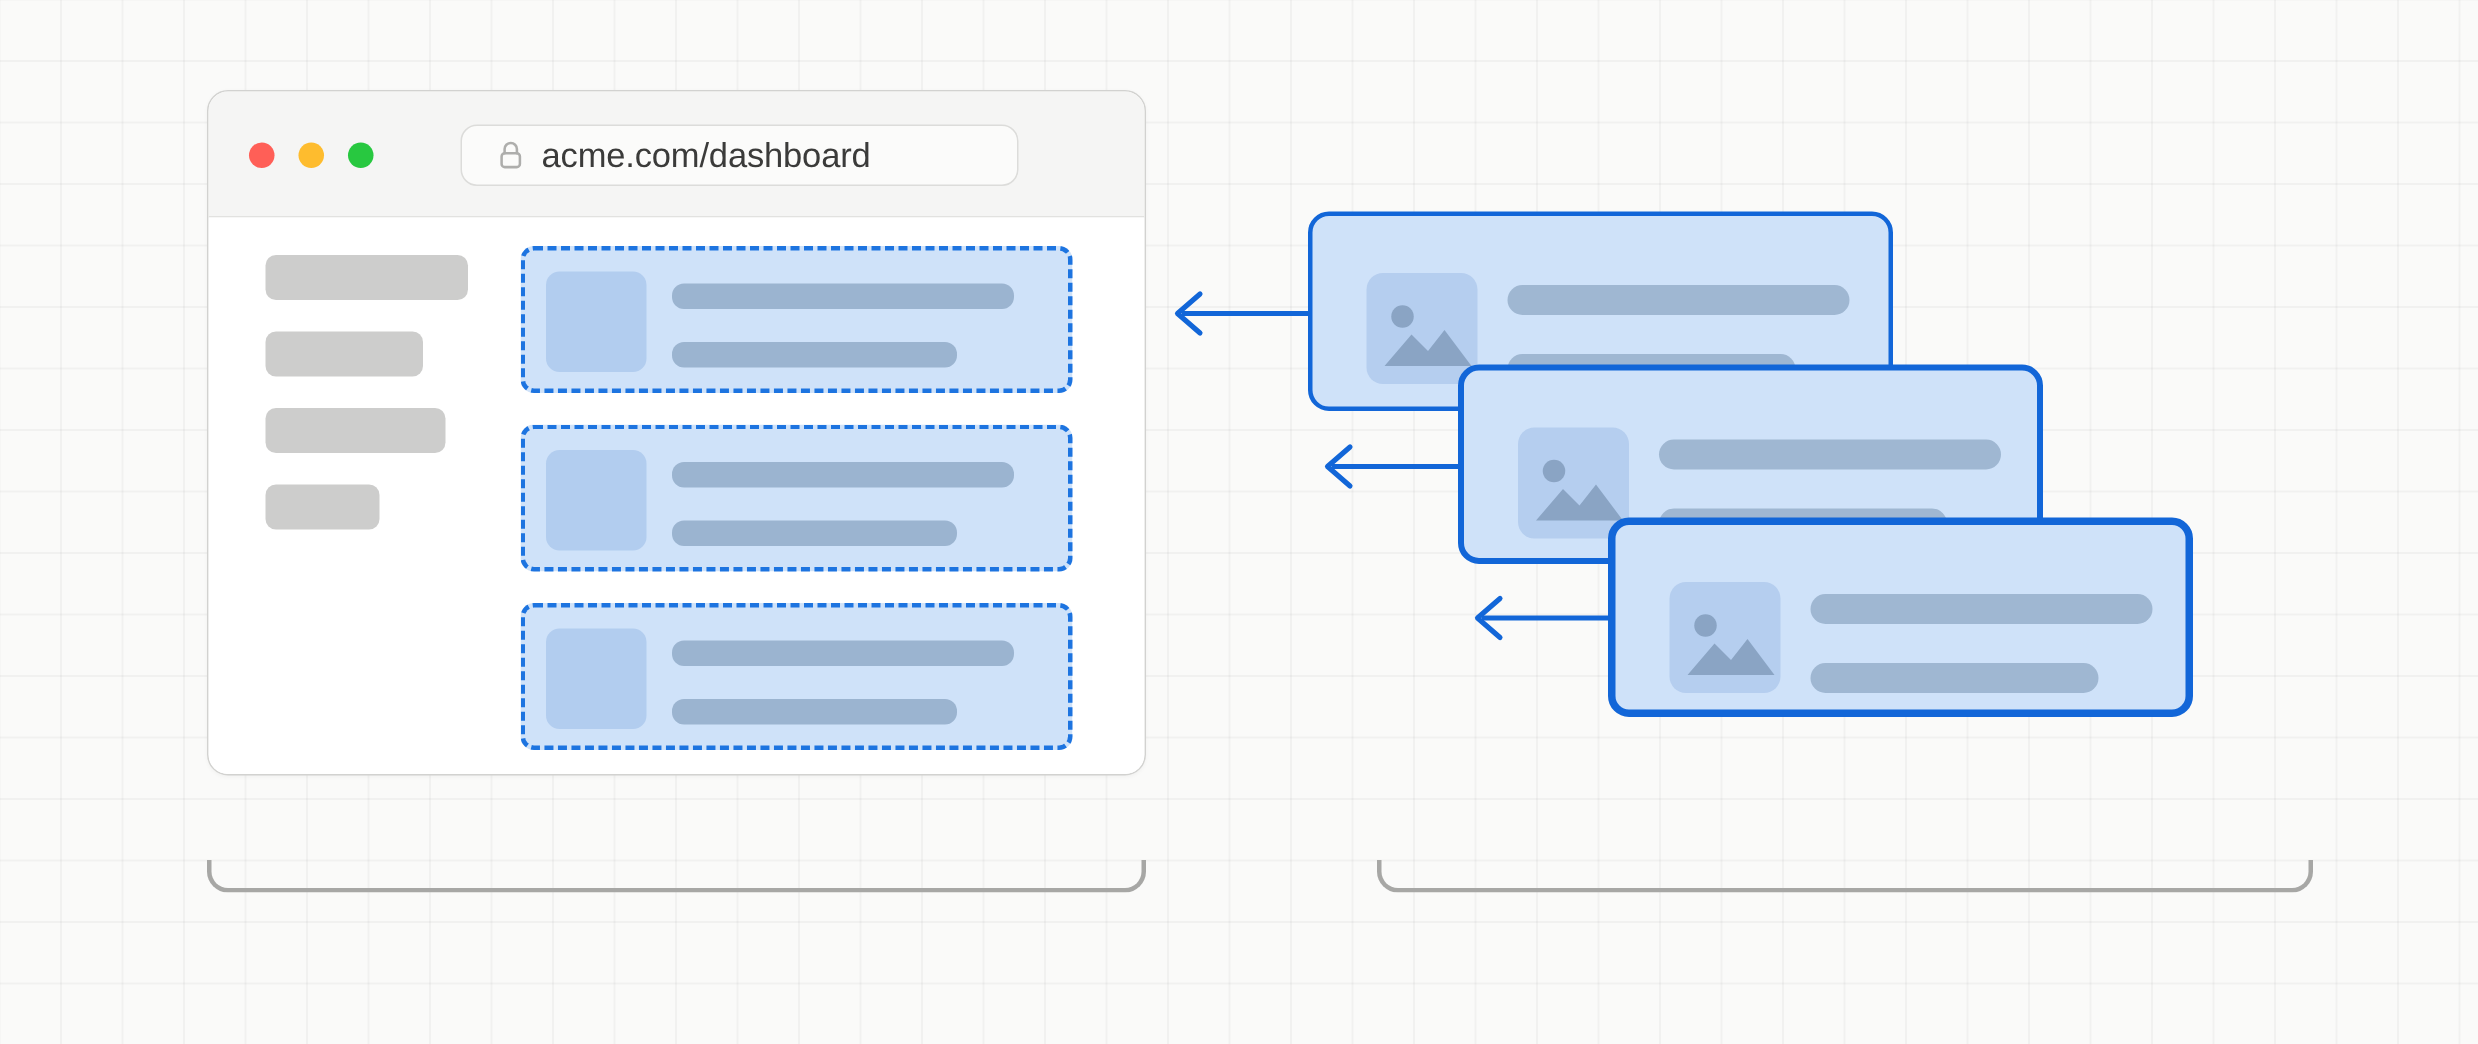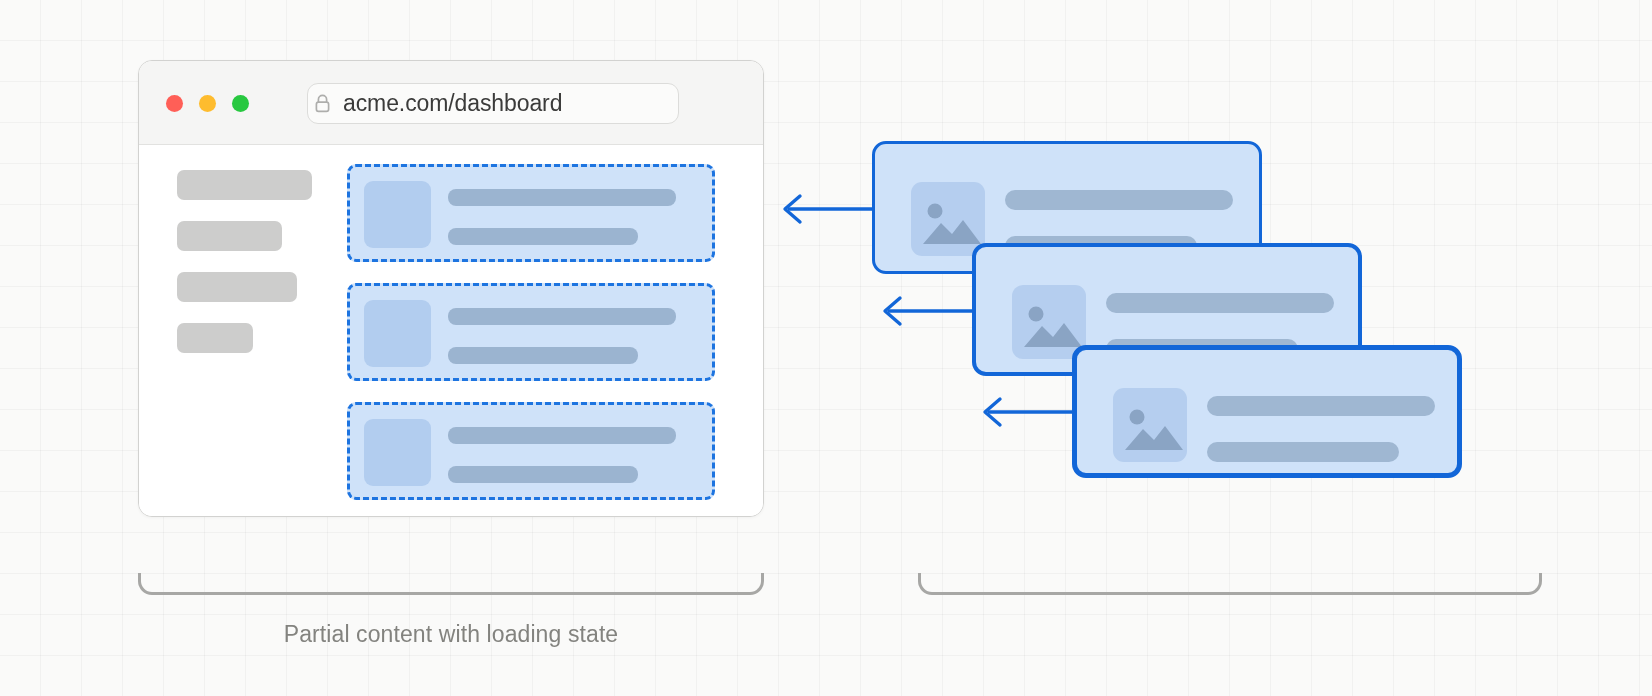--- a/index.html
+++ b/index.html
@@ -64,21 +64,21 @@
     position: absolute;
     left: 168px;
     top: 22px;
     width: 372px;
     height: 41px;
     background: #fbfbfa;
     border: 1.5px solid #dcdcda;
     border-radius: 11px;
     display: flex;
     align-items: center;
-    padding-left: 6px;
+    padding-left: 24px;
     box-sizing: border-box;
   }
   .lock-icon {
     width: 17px; height: 19px;
     margin-right: 12px;
     flex: none;
     display: block;
   }
   .url-text {
     font-size: 23px;
@@ -316,17 +316,16 @@
         <path d="M12 62 L30 41 L41 52 L52 38 L70 62 Z" fill="#8aa4c4"></path>
       </svg>
     </div>
     <div class="stk-lines">
       <div class="stk-line" style="width:228px"></div>
       <div class="stk-line second" style="width:192px"></div>
     </div>
   </div>
 
   <div class="bracket" style="left:138px; top:573px; width:626px;"></div>
-  <div class="caption" style="left:138px; top:621px; width:626px;">Partial content with loading state</div>
 
   <div class="bracket" style="left:918px; top:573px; width:624px;"></div>
 
 </div>
 
 </body></html>

